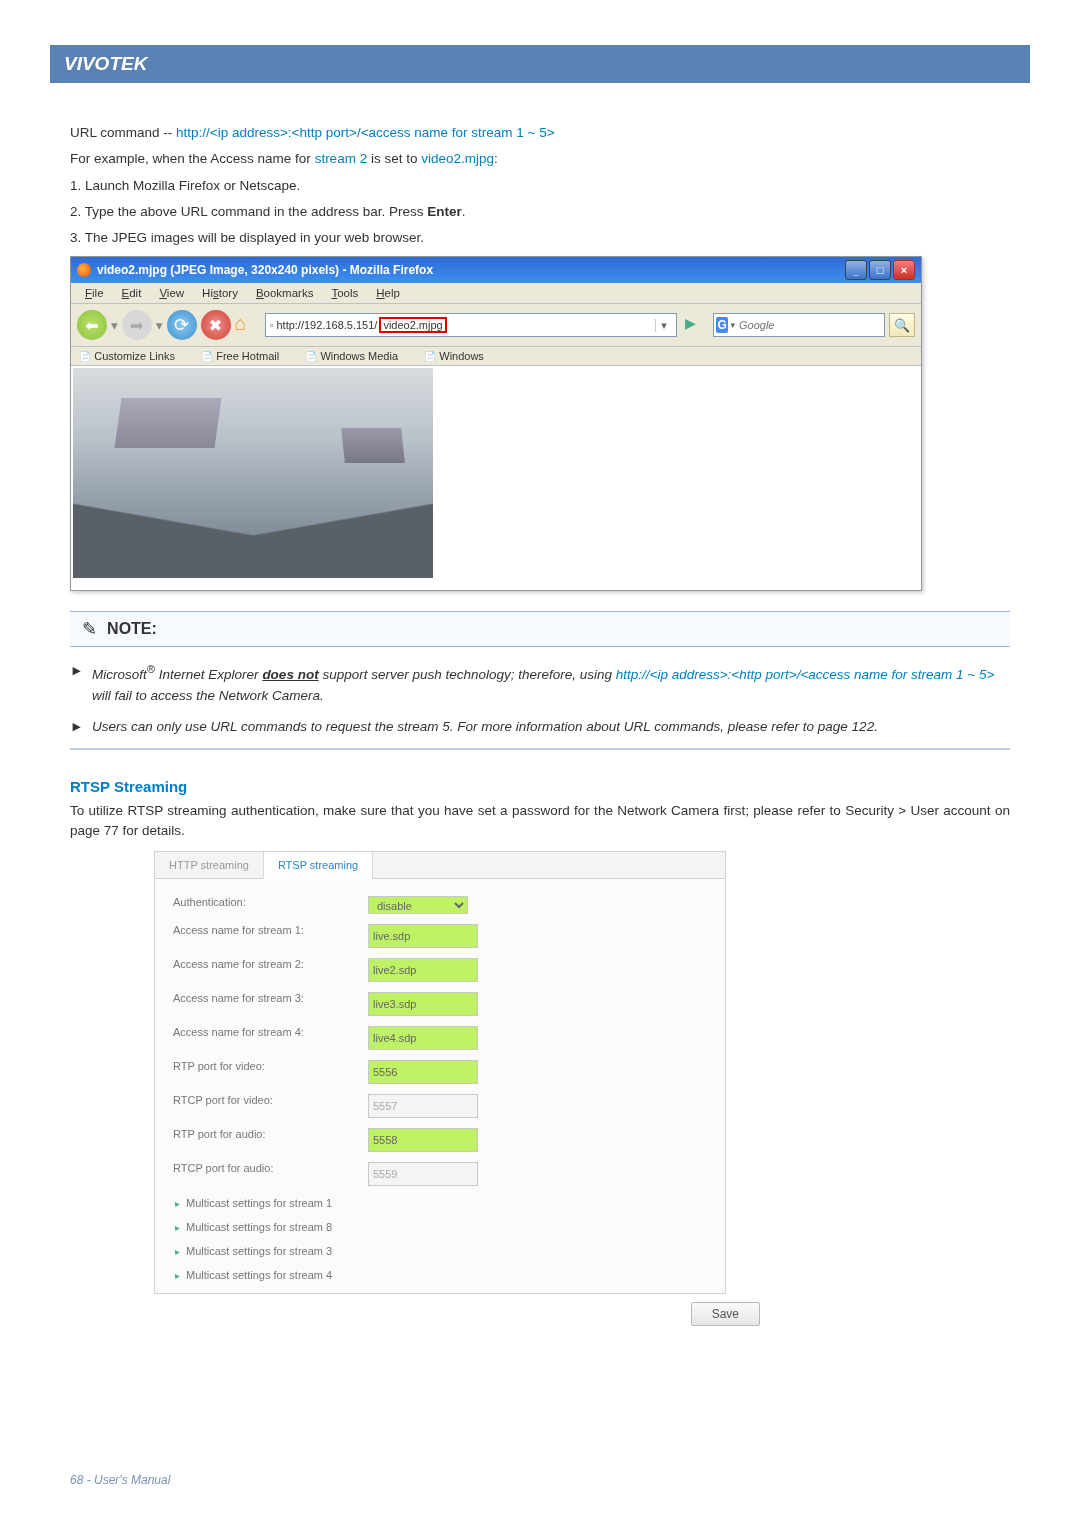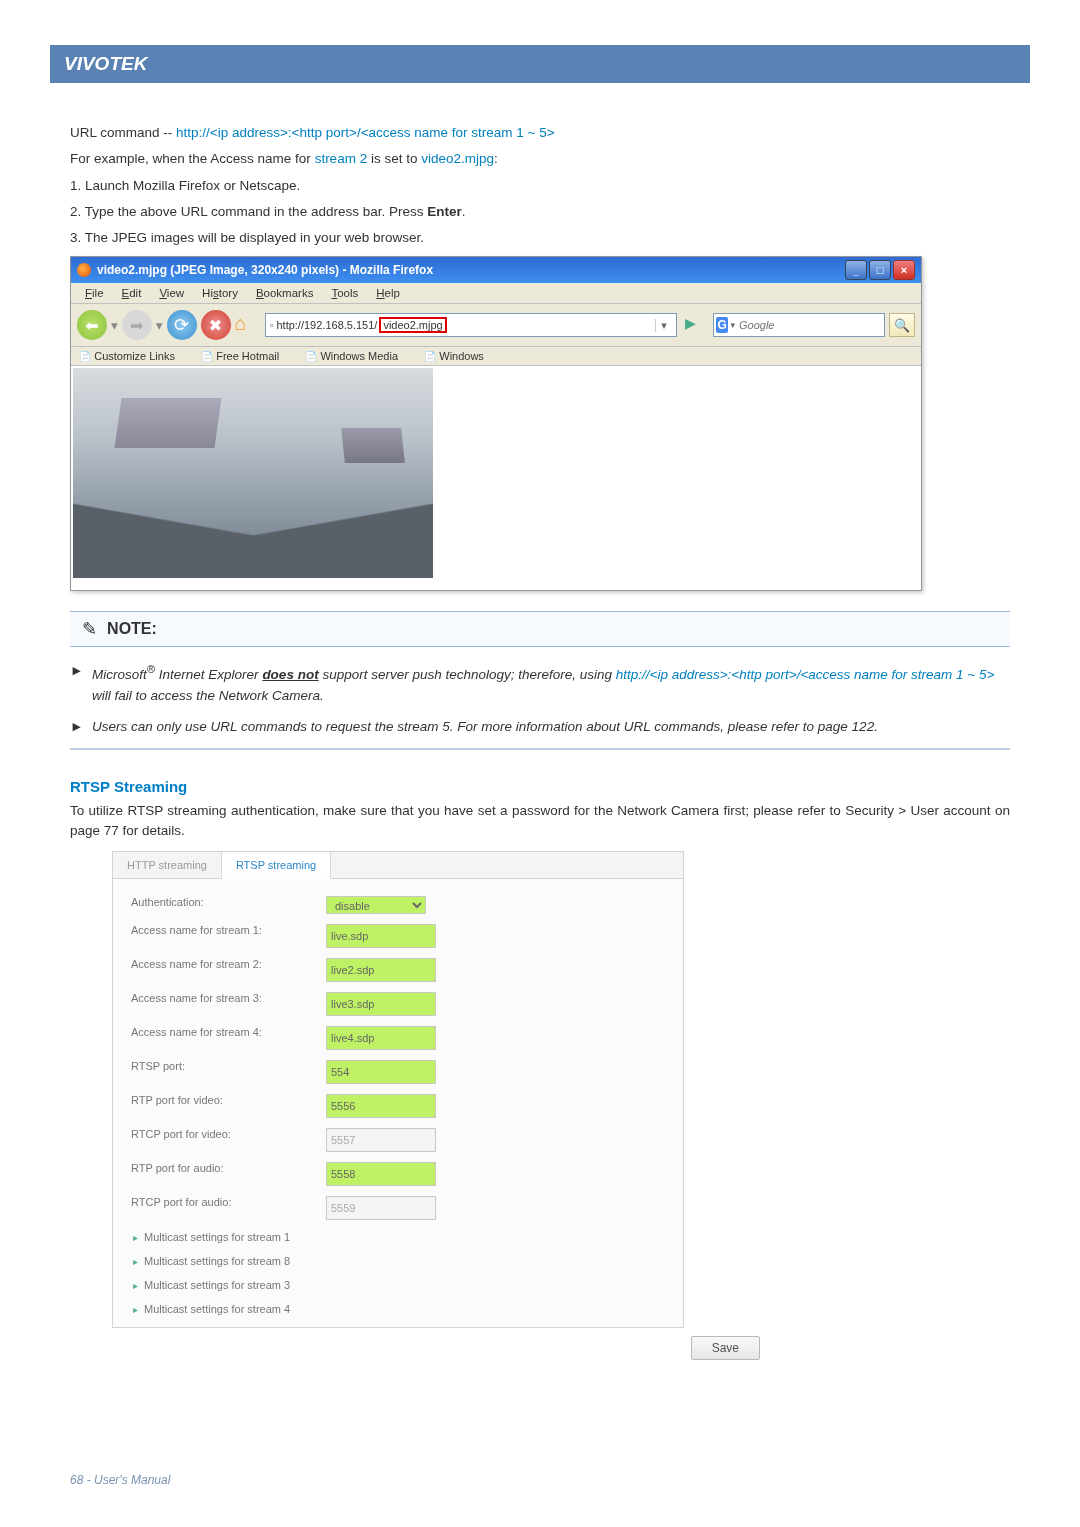--- a/index.html
+++ b/index.html
@@ -42,21 +42,21 @@
 .road{position:absolute;bottom:0;left:0;right:0;height:120px;background:linear-gradient(10deg,#5a6068 40%,transparent 41%),linear-gradient(-10deg,#5a6068 40%,transparent 41%)}
 .note-box{border-top:1px solid #97b5d6;border-bottom:1px solid #97b5d6;background:#f6f9fd;padding:6px 12px;margin:18px 0 14px 0;display:flex;align-items:center;gap:10px}
 .note-box .pen{font-size:18px}
 .note-box .nt{font-weight:bold;font-size:16px}
 .bullet{font-style:italic;line-height:1.55;margin:10px 0;padding-left:22px;position:relative}
 .bullet::before{content:"►";position:absolute;left:0;font-style:normal}
 .bullet b{font-weight:bold;text-decoration:underline}
 .bullet .it-link{color:#0080c0}
 .divider{height:2px;background:#c0d2e6;margin:6px 0 28px 0}
 .sec-title{color:#007ec7;font-weight:bold;font-size:15px;margin-bottom:4px}
-.settings-img{margin:10px 0 0 42px;width:570px;border:1px solid #d0d4d8;background:#fbfbfb}
+.settings-img{margin:10px 0 0 84px;width:570px;border:1px solid #d0d4d8;background:#fbfbfb}
 .tabs{display:flex;background:#f4f4f4;border-bottom:1px solid #d0d4d8}
 .tabs span{padding:7px 14px;font-size:11px;color:#999;border-right:1px solid #d8d8d8}
 .tabs .active{color:#2985c9;background:#fff;border-bottom:1px solid #fff;margin-bottom:-1px}
 .setbody{padding:12px 18px 6px 18px}
 .srow{display:flex;font-size:11px;color:#777;padding:5px 0}
 .srow .lbl{width:195px}
 .srow input,.srow select{border:1px solid #c8c8c8;background:#bef264;font-size:11px;padding:2px 4px;width:100px;height:18px;color:#666}
 .srow input.ro{background:#f4f4f4;color:#aaa}
 .collapse{font-size:11px;color:#777;padding:6px 2px;display:flex;align-items:center;gap:6px}
 .collapse .chev{color:#5a9;font-size:10px}
@@ -171,24 +171,20 @@
         </div>
       <div class="srow">
           <span class="lbl">Access name for stream 3:</span>
           <input value="live3.sdp" style="">
         </div>
       <div class="srow">
           <span class="lbl">Access name for stream 4:</span>
           <input value="live4.sdp" style="">
         </div>
       <div class="srow">
-          <span class="lbl">RTSP port:</span>
-          <input value="554" style="">
-        </div>
-      <div class="srow">
           <span class="lbl">RTP port for video:</span>
           <input value="5556" style="">
         </div>
       <div class="srow">
           <span class="lbl">RTCP port for video:</span>
           <input class="ro" readonly="" value="5557" style="">
         </div>
       <div class="srow">
           <span class="lbl">RTP port for audio:</span>
           <input value="5558" style="">

